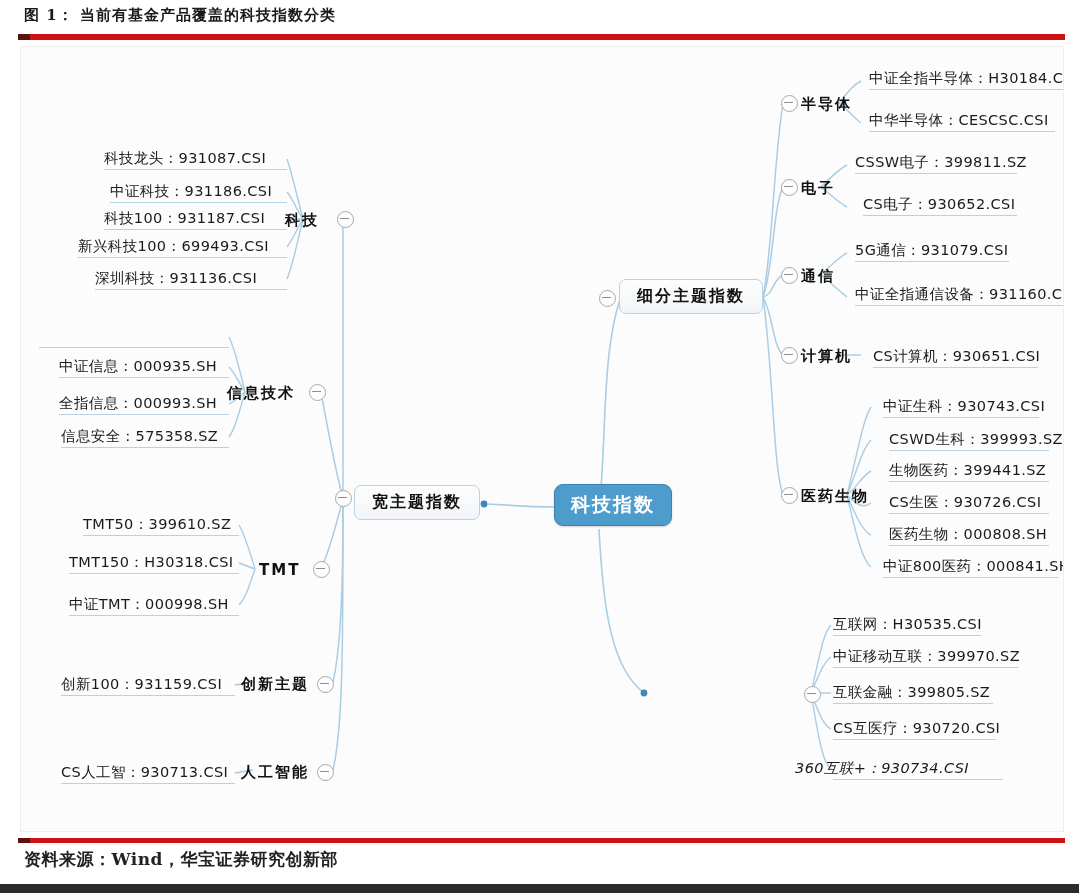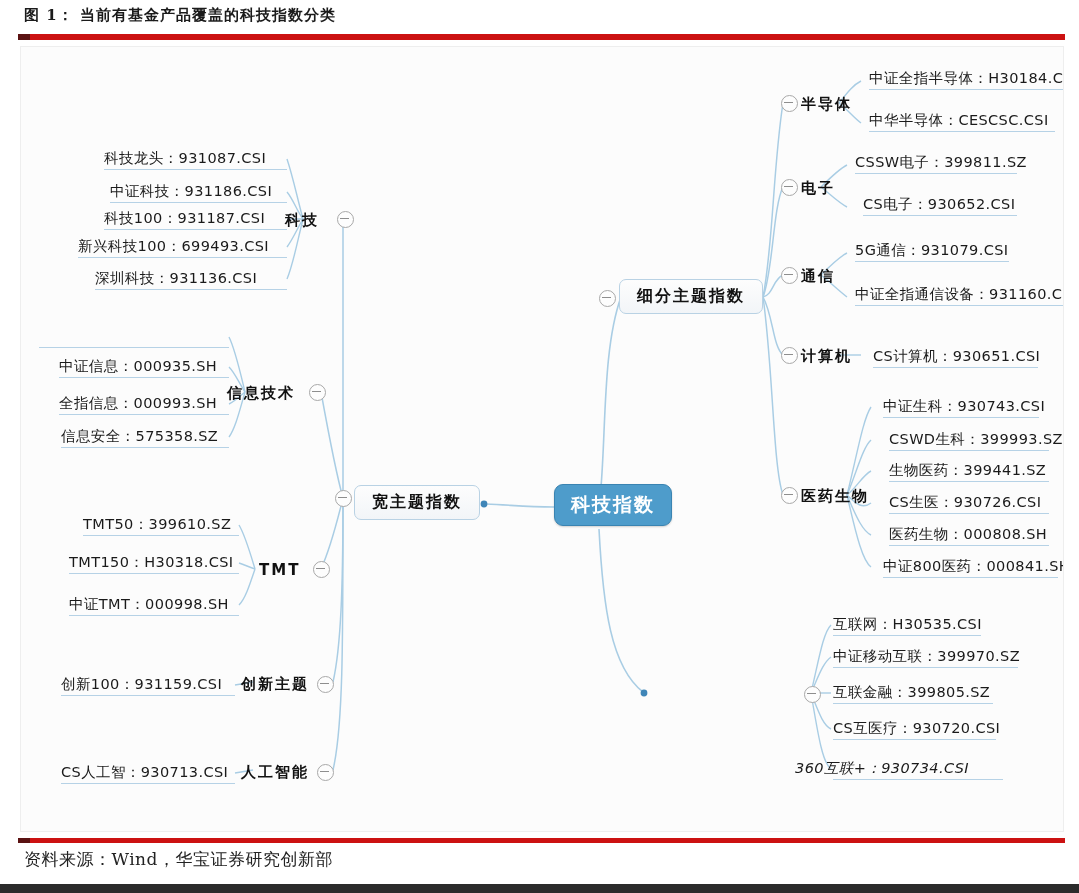--- a/index.html
+++ b/index.html
@@ -27,21 +27,21 @@
     position:absolute;width:12px;height:6px;background:#5a1212;left:18px;
   }
   #cap-top{top:34px;}
   #cap-bottom{top:838px;height:5px;}
   #footer-bar{
     position:absolute;left:0;top:884px;width:1079px;height:9px;background:#2b2b2b;
   }
   #source-note{
     position:absolute;left:24px;top:848px;
     font-family:"DejaVu Serif","Liberation Serif",serif;
-    font-size:17px;color:#222;letter-spacing:.5px;white-space:nowrap;
+    font-size:17px;color:#222;letter-spacing:.5px;white-space:nowrap;font-weight:bold;
   }
   
   #canvas{
     position:absolute;left:20px;top:46px;width:1044px;height:786px;
     background:#fcfcfc;border:1px solid #eeeeee;box-sizing:border-box;
     overflow:hidden;
   }
   #wires{position:absolute;left:0;top:0;width:1044px;height:786px;}
   
   .node{position:absolute;white-space:nowrap;}

